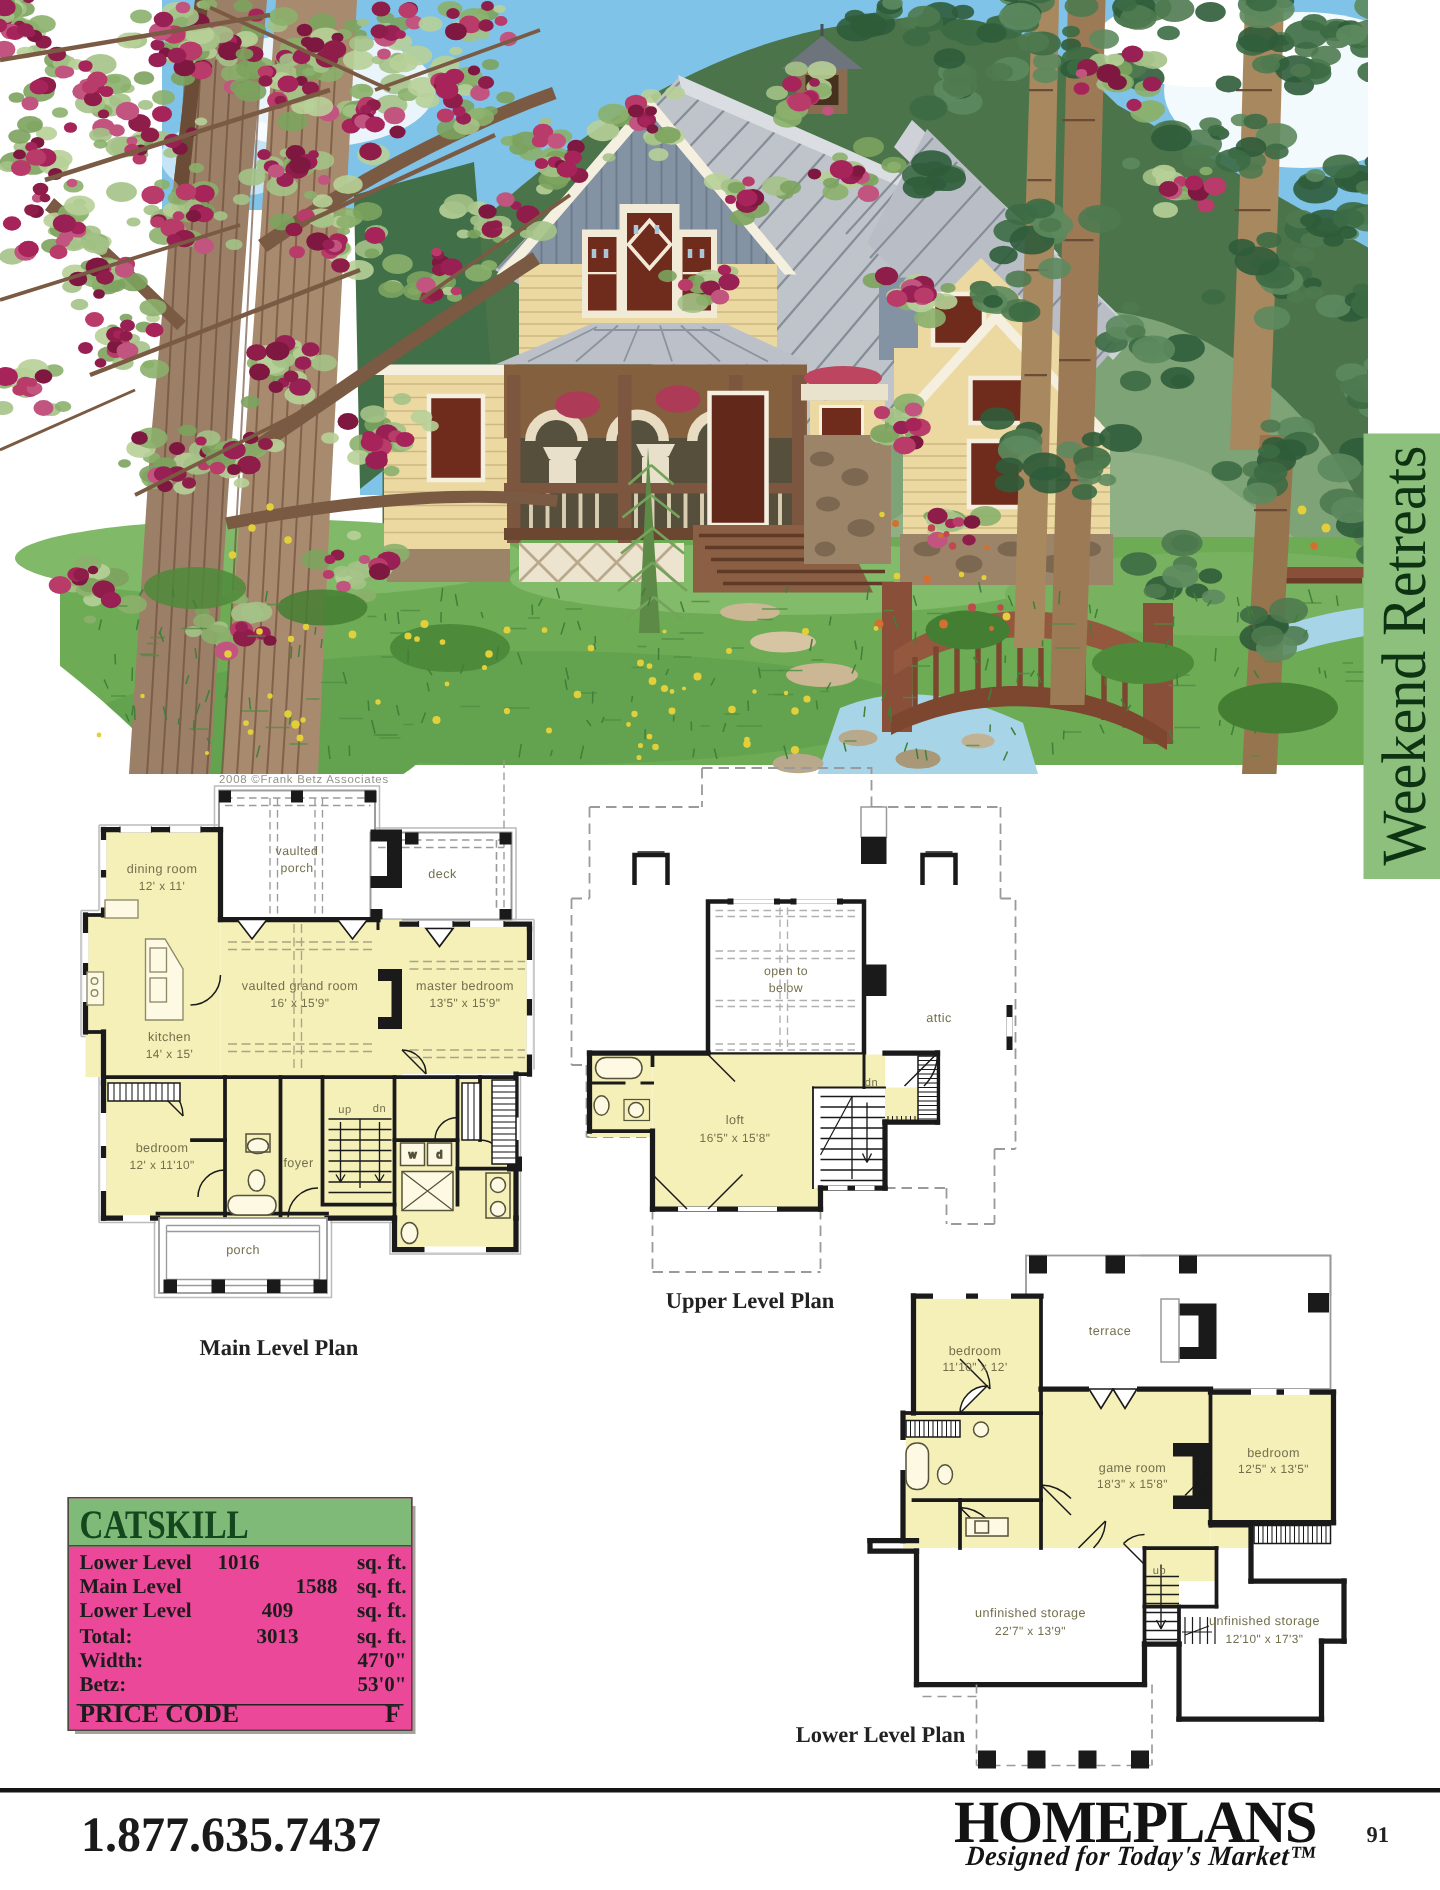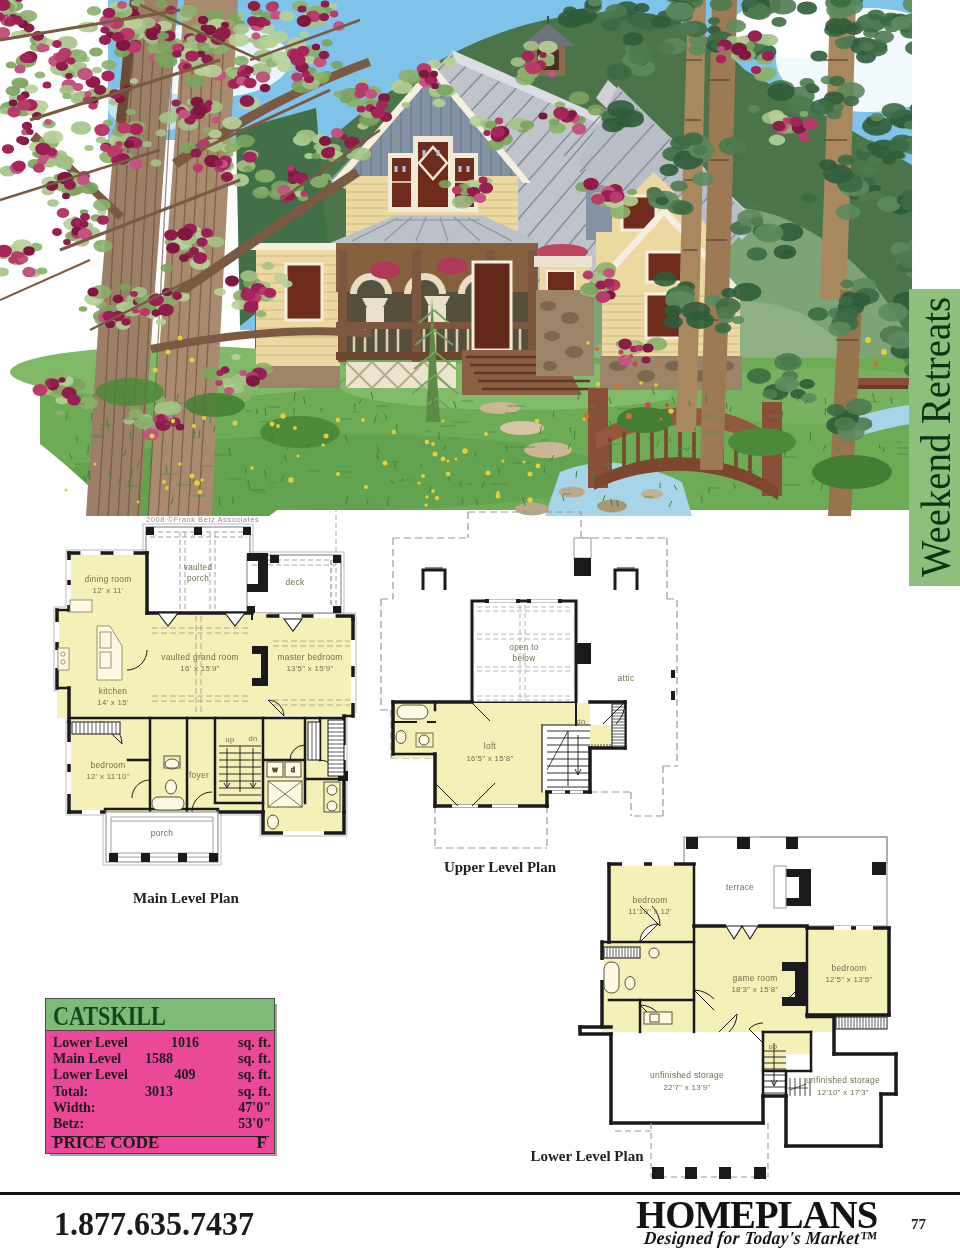--- a/index.html
+++ b/index.html
@@ -2179,30 +2179,30 @@
       <text x="843" y="1083" font-family="Liberation Sans, sans-serif" font-size="8.4" fill="#73704d" letter-spacing="0.3" text-anchor="middle">unfinished storage</text>
       <text x="843" y="1095" font-family="Liberation Sans, sans-serif" font-size="7.9" fill="#73704d" letter-spacing="0.3" text-anchor="middle">12'10" x 17'3"</text>
       <text x="587" y="1161" font-family="Liberation Serif, serif" font-size="15" font-weight="bold" fill="#222" text-anchor="middle">Lower Level Plan</text>
     </svg>
 <div class="abs" style="left:45px;top:998px;width:237px;height:161px">
 <div style="position:absolute;left:5px;top:6px;width:227px;height:152px;background:#a3a39b"></div>
 <div style="position:absolute;left:0;top:0;width:228px;height:154px;background:#ec4899;border:1.5px solid #4a4a40">
 <div style="position:absolute;left:0;top:0;right:0;height:31px;background:#7fba78;border-bottom:1.5px solid #4a4a40"></div>
 <div style="position:absolute;left:7px;top:2px;font-family:'Liberation Serif',serif;font-weight:bold;font-size:27px;color:#15471e;transform:scale(0.82,1);transform-origin:left top;white-space:nowrap">CATSKILL</div>
 <div style="position:absolute;left:7px;top:36px;width:214px;font-family:'Liberation Serif',serif;font-weight:bold;font-size:14px;color:#1c1c1c">
-<div style="height:16.2px;line-height:16.2px"><span>Lower Level</span><span style="position:absolute;left:92px;width:80px;text-align:center;top:0">1016</span><span style="position:absolute;left:152px;width:66px;text-align:right;top:0">sq. ft.</span></div>
-<div style="height:16.2px;line-height:16.2px"><span>Main Level</span><span style="position:absolute;left:92px;width:80px;top:16.2px">1588</span><span style="position:absolute;left:152px;width:66px;text-align:right;top:16.2px">sq. ft.</span></div>
+<div style="height:16.2px;line-height:16.2px"><span>Lower Level</span><span style="position:absolute;left:92px;width:80px;text-align:left;top:0">1016</span><span style="position:absolute;left:152px;width:66px;text-align:right;top:0">sq. ft.</span></div>
+<div style="height:16.2px;line-height:16.2px"><span>Main Level</span><span style="position:absolute;left:92px;width:80px;text-align:right;top:16.2px">1588</span><span style="position:absolute;left:152px;width:66px;text-align:right;top:16.2px">sq. ft.</span></div>
 <div style="height:16.2px;line-height:16.2px"><span>Lower Level</span><span style="position:absolute;left:92px;width:80px;text-align:center;top:32.4px">409</span><span style="position:absolute;left:152px;width:66px;text-align:right;top:32.4px">sq. ft.</span></div>
-<div style="height:16.2px;line-height:16.2px"><span>Total:</span><span style="position:absolute;left:92px;width:80px;text-align:left;top:48.6px">3013</span><span style="position:absolute;left:152px;width:66px;text-align:right;top:48.6px">sq. ft.</span></div>
+<div style="height:16.2px;line-height:16.2px"><span>Total:</span><span style="position:absolute;left:92px;width:80px;text-align:center;top:48.6px">3013</span><span style="position:absolute;left:152px;width:66px;text-align:right;top:48.6px">sq. ft.</span></div>
 <div style="height:16.2px;line-height:16.2px"><span>Width:</span><span style="position:absolute;left:152px;width:66px;text-align:right;top:64.8px">47'0"</span></div>
 <div style="height:16.2px;line-height:16.2px"><span>Betz:</span><span style="position:absolute;left:152px;width:66px;text-align:right;top:81px">53'0"</span></div>
 </div>
 <div style="position:absolute;left:5px;right:5px;top:137px;border-top:1.5px solid #222"></div>
 <div style="position:absolute;left:7px;bottom:0px;right:7px;font-family:'Liberation Serif',serif;font-weight:bold;font-size:17px;color:#1c1c1c">PRICE CODE<span style="float:right">F</span></div>
 </div>
 </div>
 <div class="abs" style="left:0;top:1192px;width:960px;height:2.5px;background:#151515"></div>
 <div class="abs" style="left:54px;top:1206px;font-family:'Liberation Serif',serif;font-weight:bold;font-size:33px;color:#1a1a1a;transform:scale(0.97,1);transform-origin:left top;white-space:nowrap">1.877.635.7437</div>
 <div class="abs" style="left:636px;top:1191px;width:250px">
 <div style="font-family:'Liberation Serif',serif;font-weight:bold;font-size:40px;color:#131313;letter-spacing:-1px;transform:scale(0.97,1);transform-origin:left top;white-space:nowrap">HOMEPLANS</div>
 <div style="position:absolute;left:9px;top:37px;font-family:'Liberation Serif',serif;font-style:italic;font-weight:bold;font-size:18.5px;color:#131313;white-space:nowrap;transform:scale(0.92,1) skewX(-6deg);transform-origin:left top;letter-spacing:0.5px">Designed for Today's Market™</div>
 </div>
-<div class="abs" style="left:911px;top:1216px;font-family:'Liberation Serif',serif;font-weight:bold;font-size:15px;color:#222">77</div>
+<div class="abs" style="left:911px;top:1216px;font-family:'Liberation Serif',serif;font-weight:bold;font-size:15px;color:#222">91</div>
 </div>
 </body></html>

